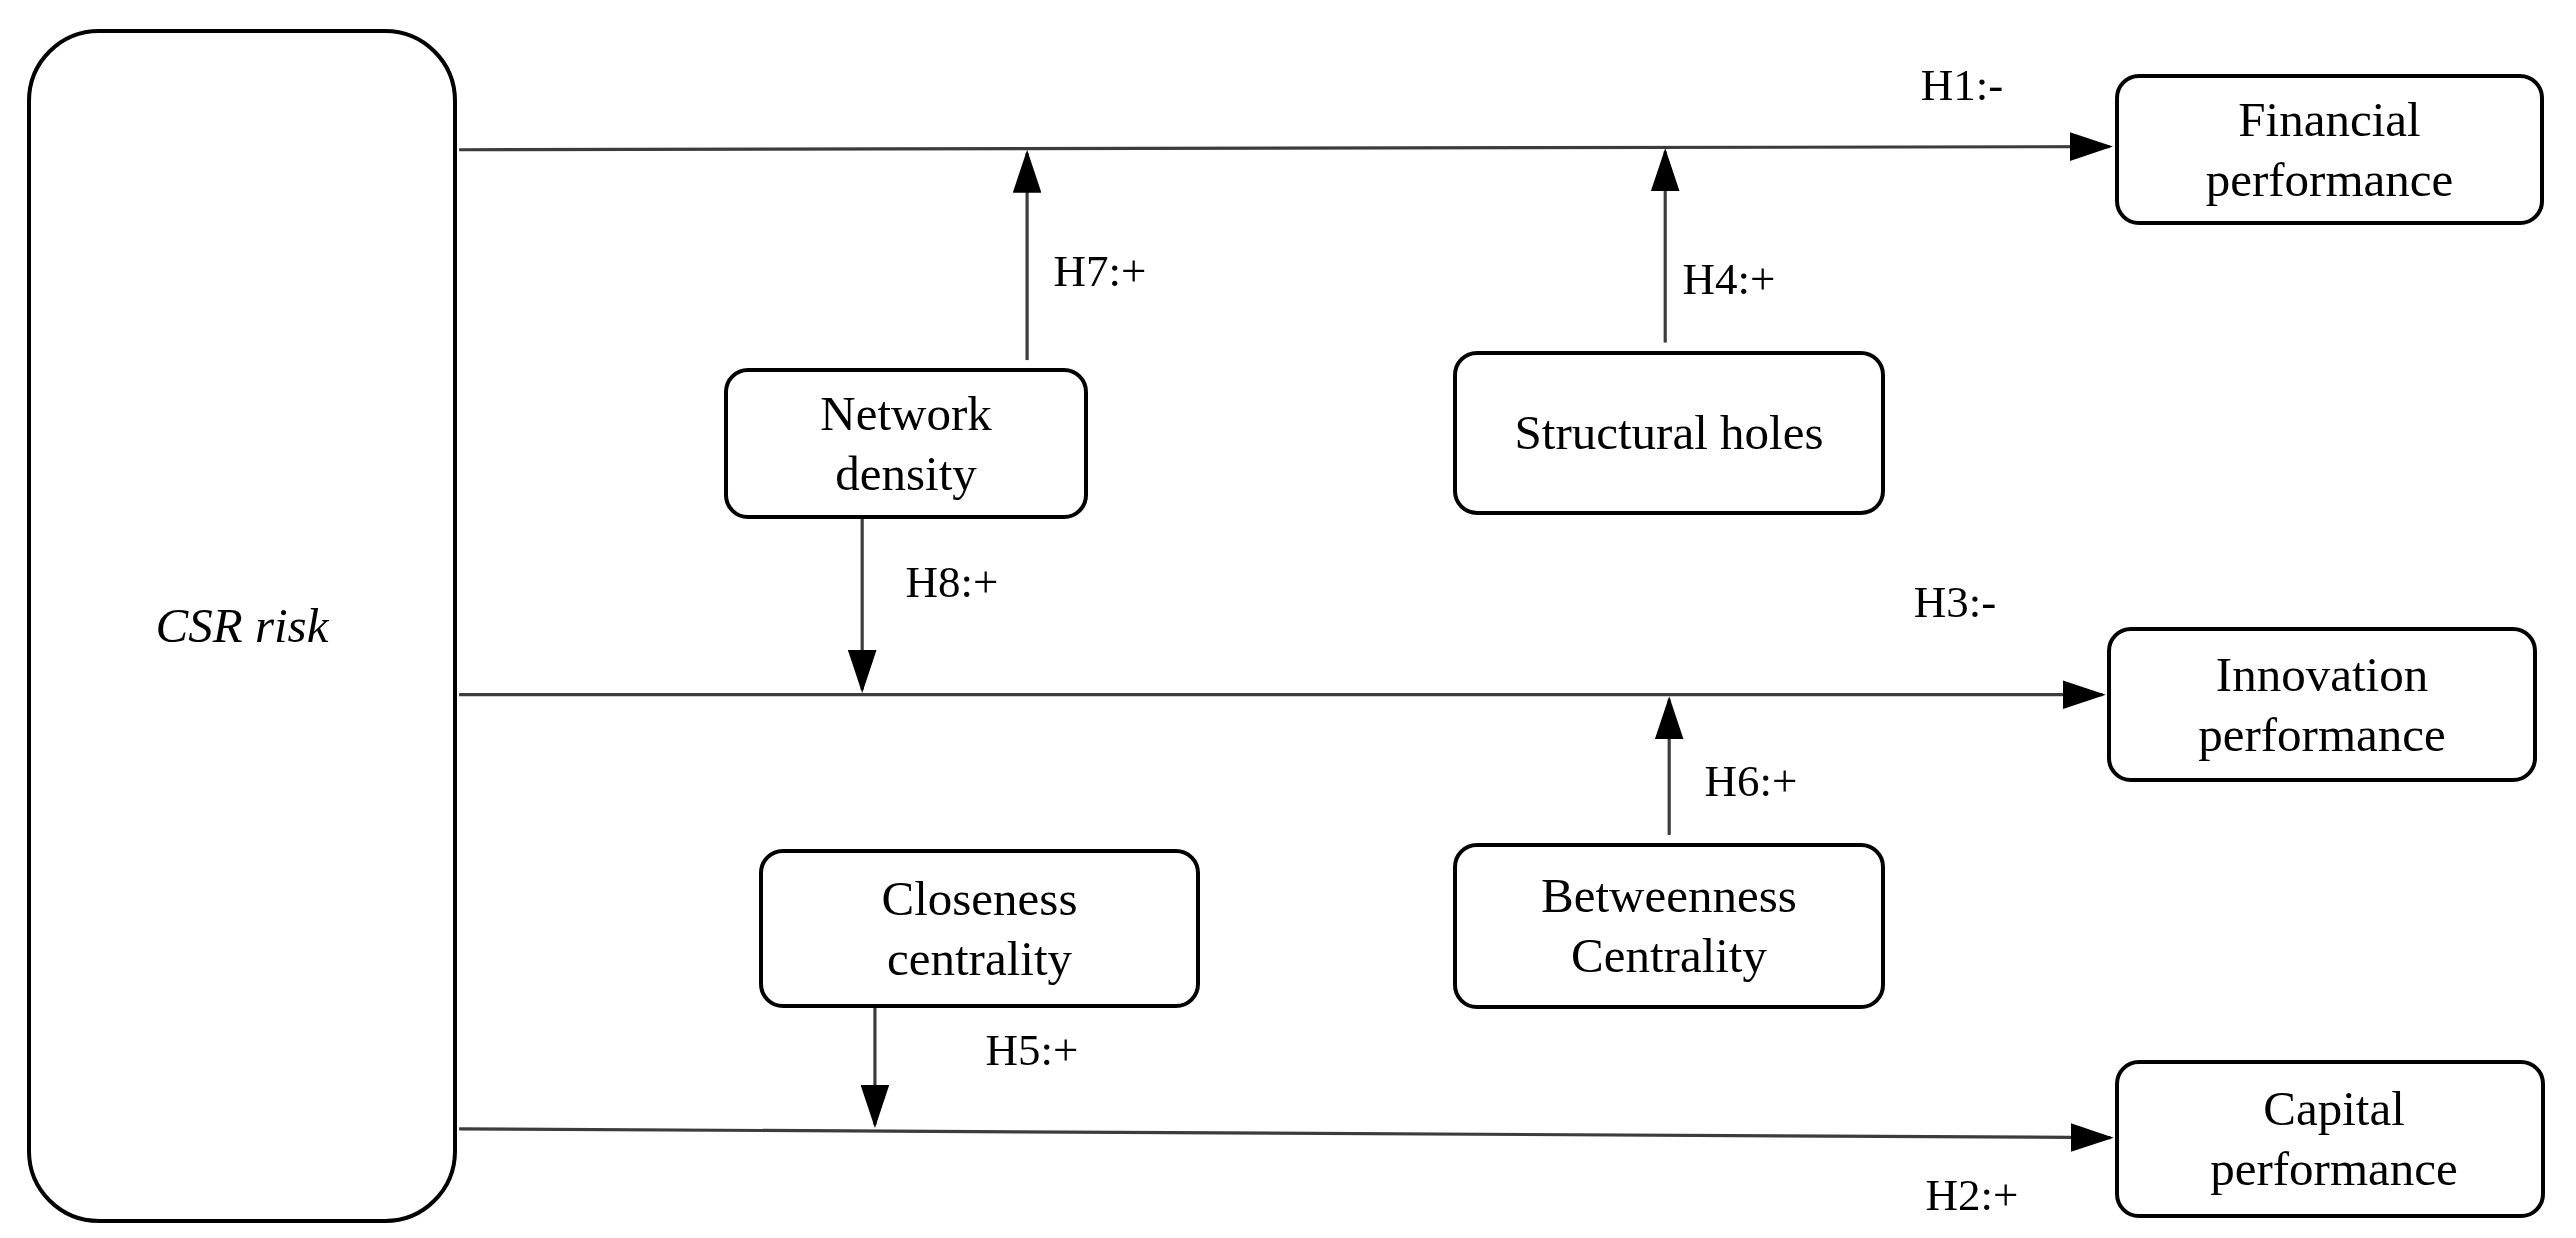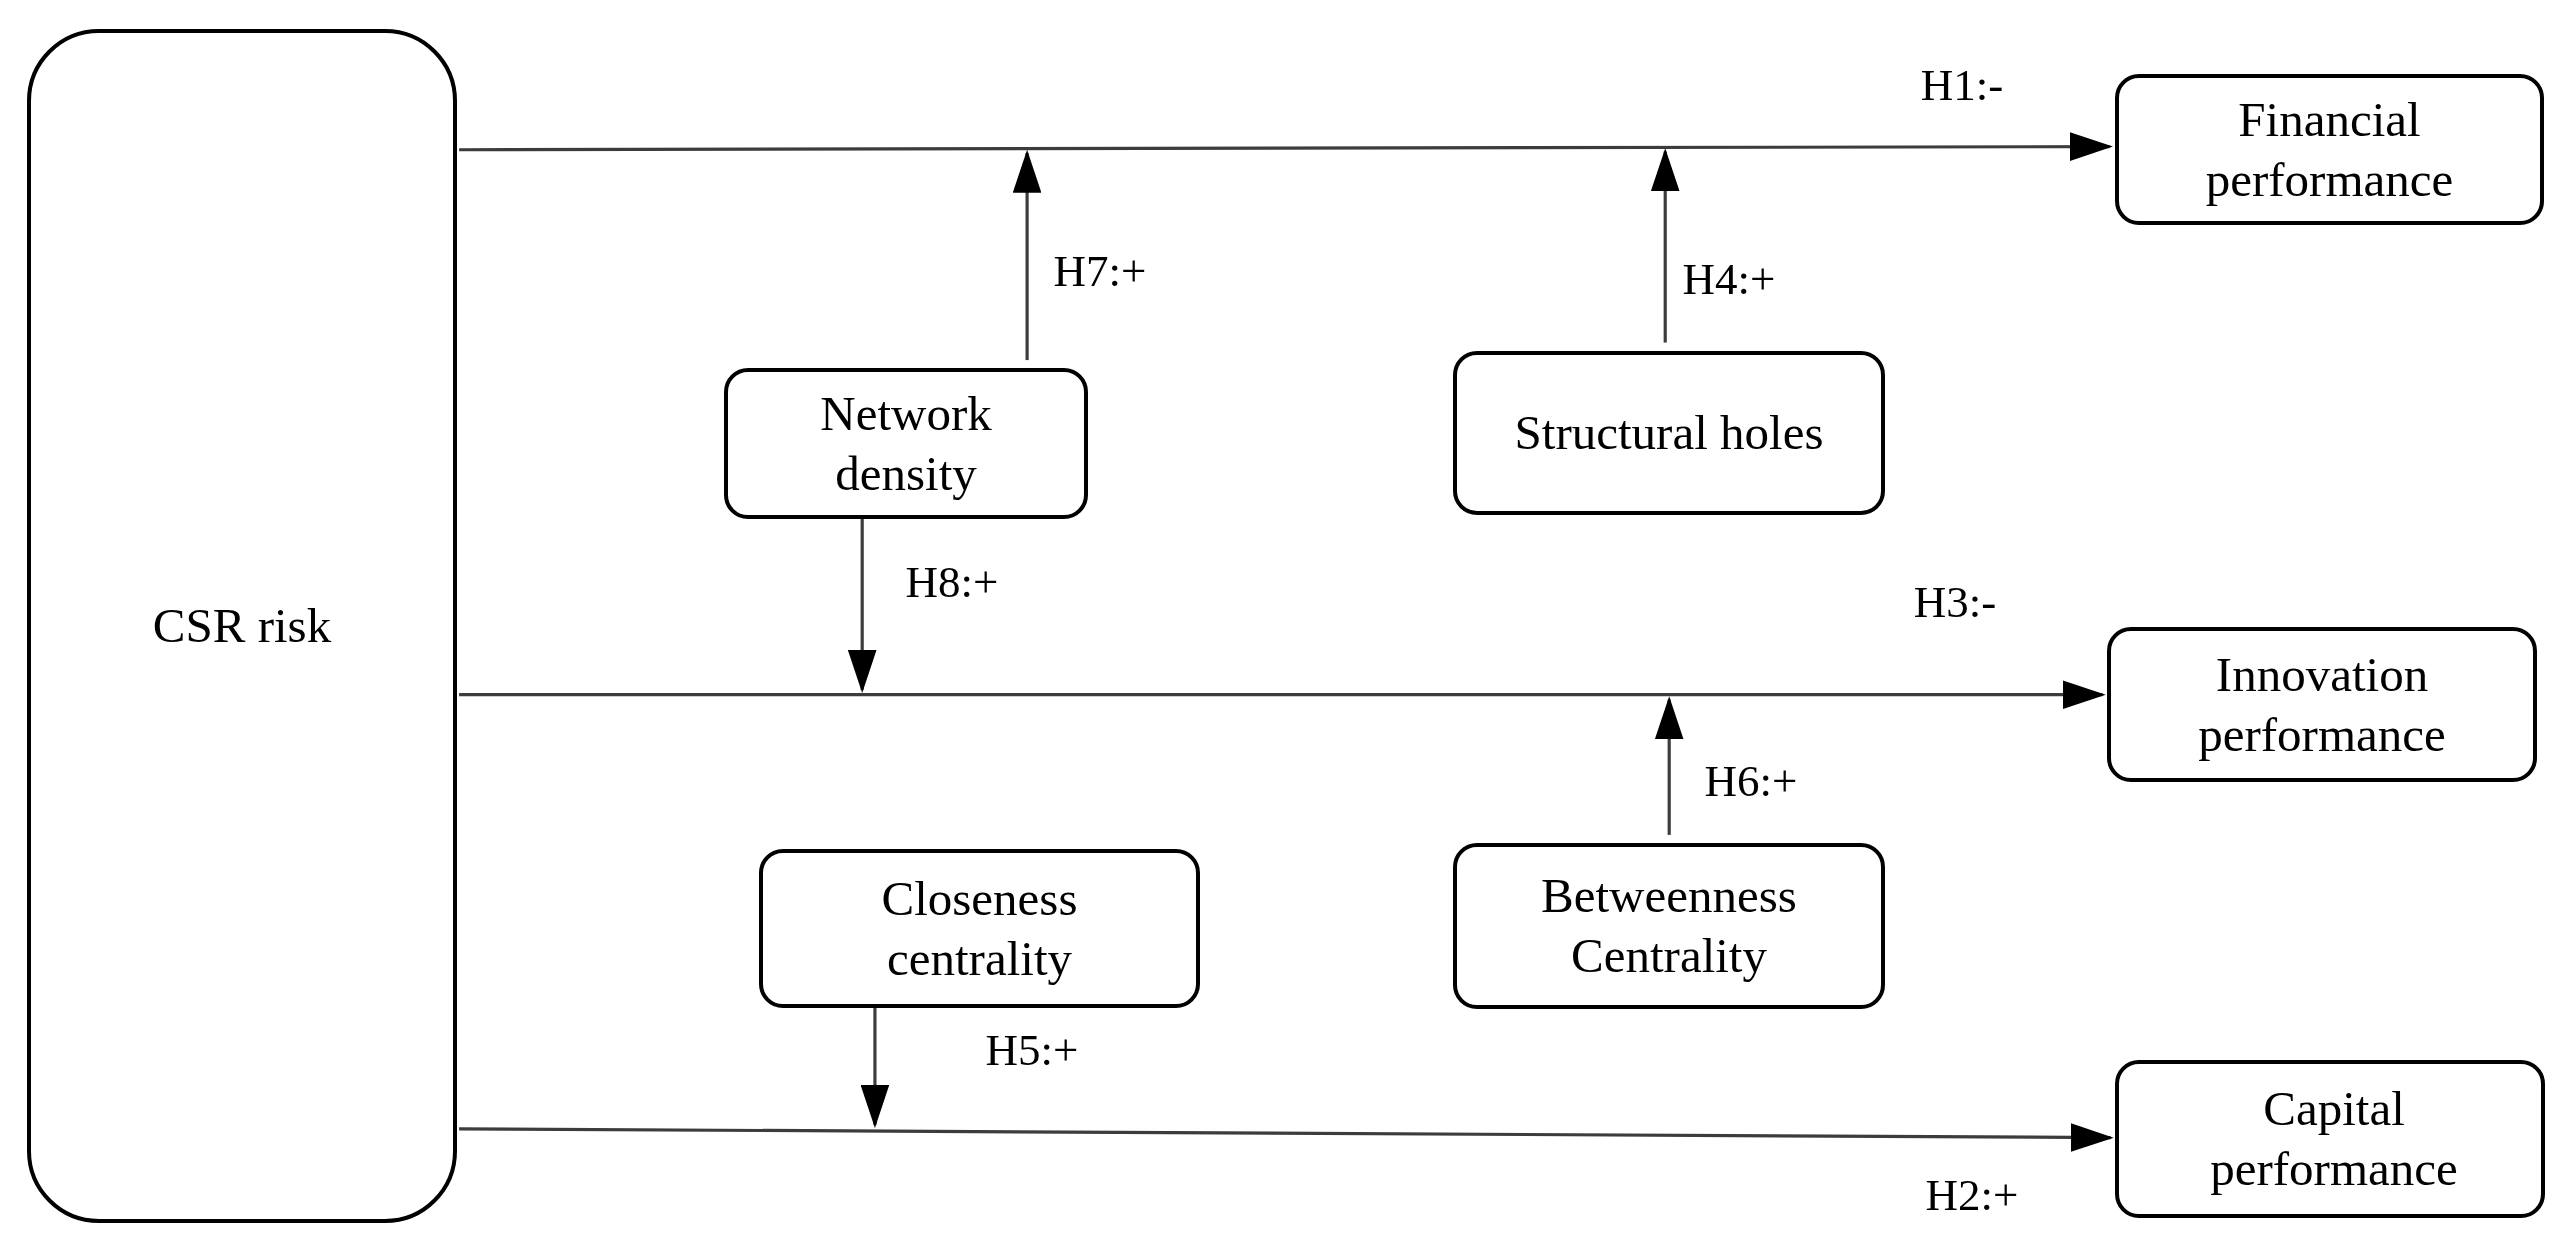--- a/index.html
+++ b/index.html
@@ -45,20 +45,21 @@
     line-height: 1.22;
     padding: 0 29px;
     margin-top: 8px;
   }
   .node-small {
     border-radius: 24px;
   }
   .node-csr {
     left: 27px; top: 21px; width: 430px; height: 1194px;
     border-radius: 72px;
+    font-style: italic;
   }
   .node-network-density  { left: 724px;  top: 360px;  width: 364px; height: 151px; }
   .node-structural-holes { left: 1453px; top: 343px;  width: 432px; height: 164px; }
   .node-closeness        { left: 759px;  top: 841px; width: 441px; height: 159px; }
   .node-betweenness      { left: 1453px; top: 835px; width: 432px; height: 166px; }
   .node-financial        { left: 2115px; top: 66px;   width: 429px; height: 151px; }
   .node-innovation       { left: 2107px; top: 619px;  width: 430px; height: 155px; }
   .node-capital          { left: 2115px; top: 1052px; width: 430px; height: 158px; padding-left: 37px; }
   .hyp-label {
     position: absolute;

